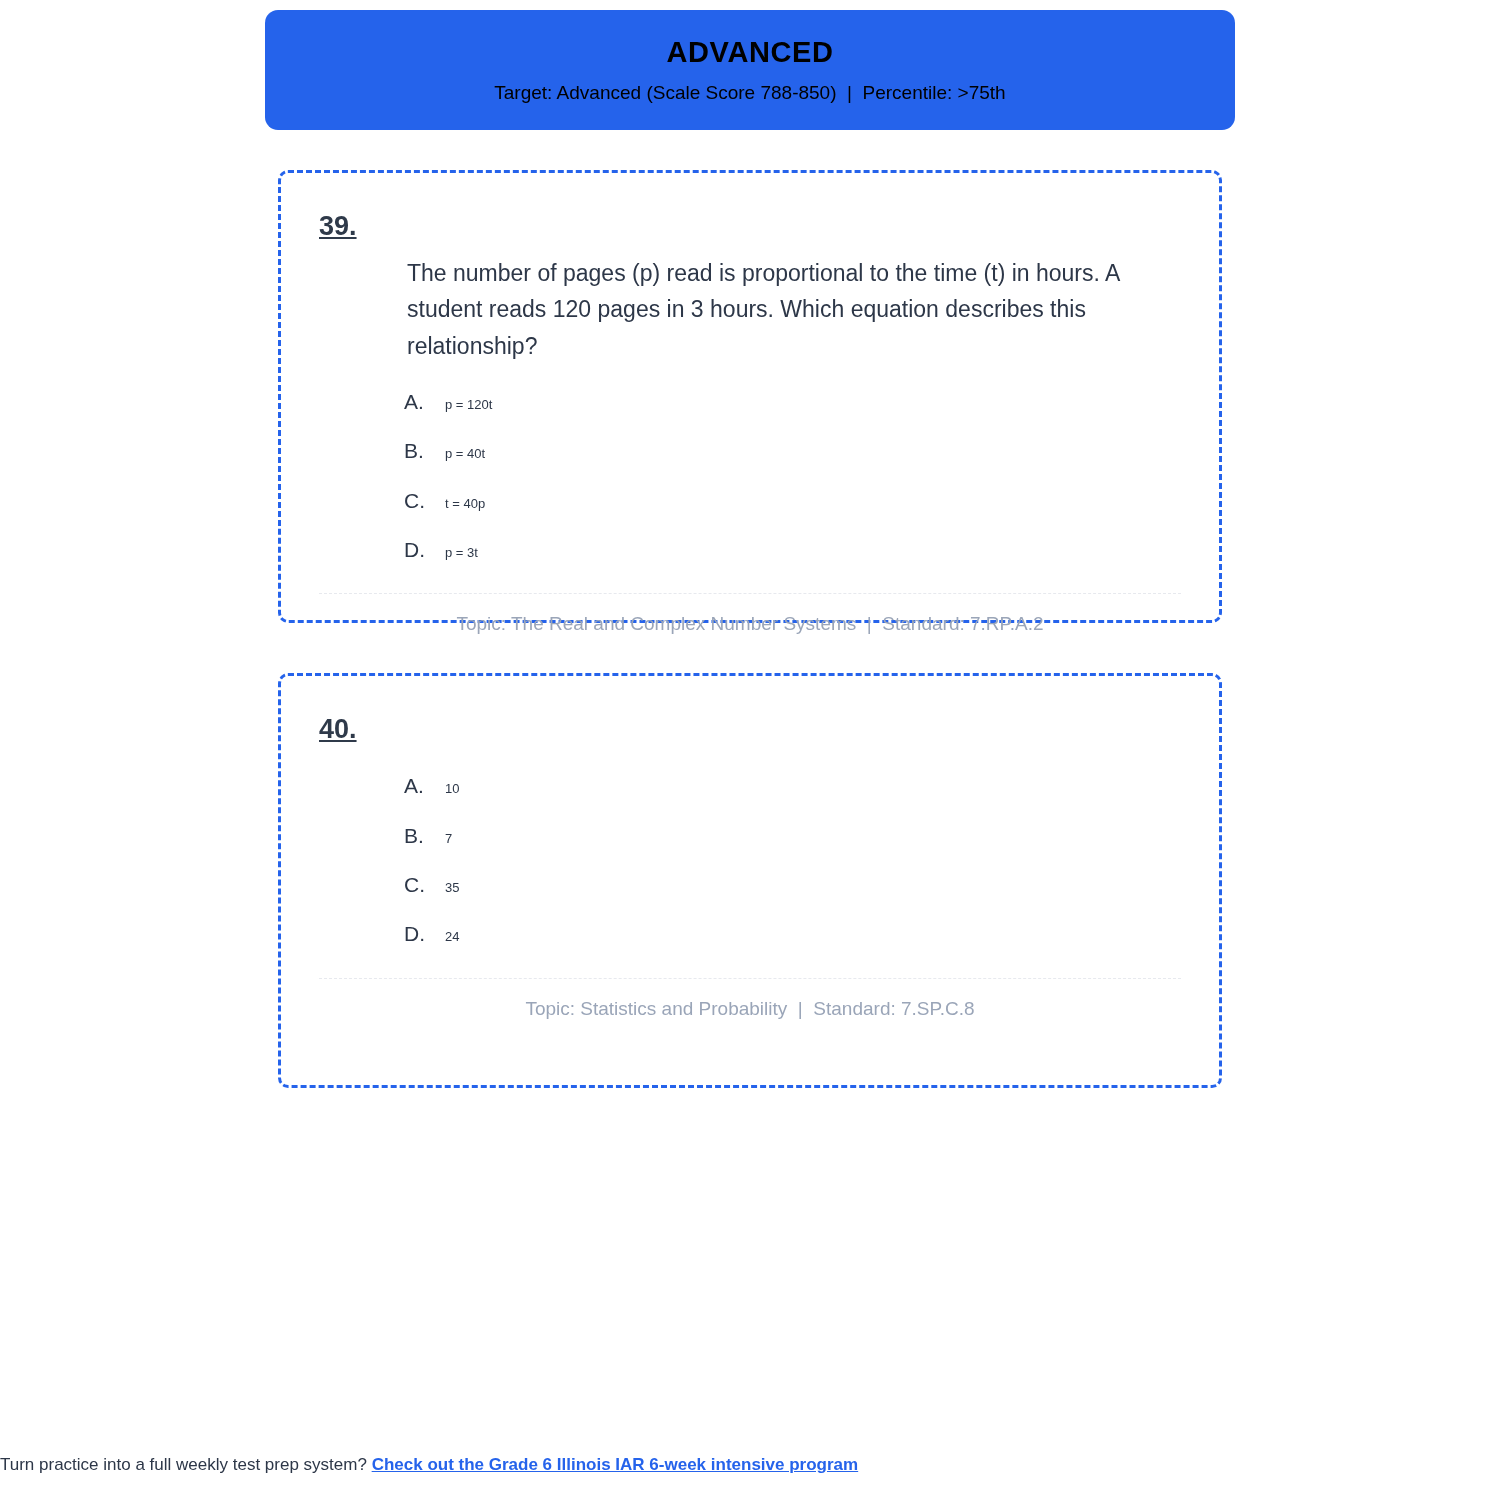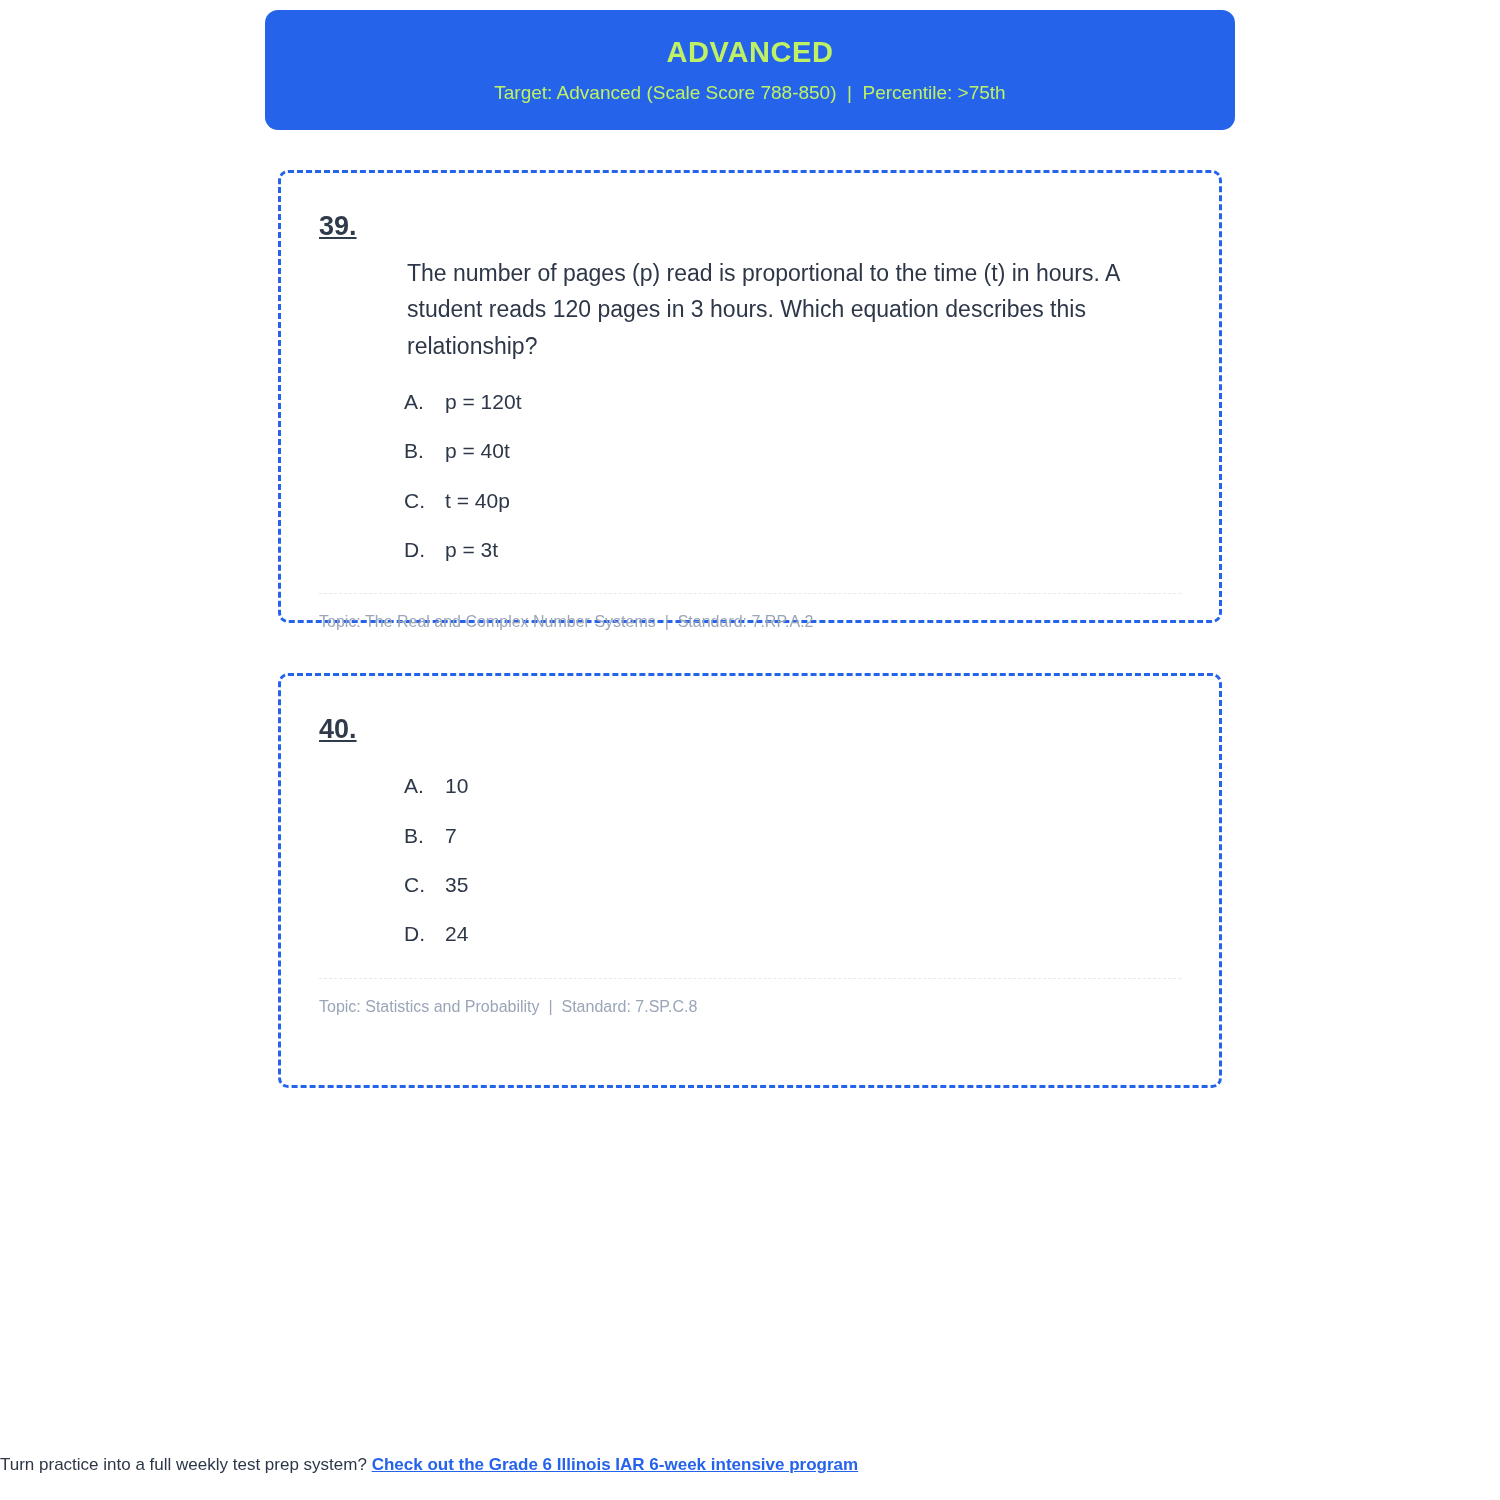--- a/index.html
+++ b/index.html
@@ -28,21 +28,21 @@
     top: 10px;
     width: 970px;
     height: 120px;
     background: #2563eb;
     border-radius: 13px;
     box-sizing: border-box;
     display: flex;
     flex-direction: column;
     align-items: center;
     justify-content: center;
-    color: #bef264;
+    color: #000000;
   }
   .level-title {
     font-size: 29px;
     font-weight: bold;
     letter-spacing: 0.6px;
     line-height: 1.2;
     margin-bottom: 12px;
   }
   .level-subtitle {
     font-size: 19px;
@@ -98,34 +98,34 @@
   }
   .option-row:last-child { margin-bottom: 0; }
   .option-letter {
     font-size: 21px;
     color: #2d3748;
     width: 41px;
     flex: 0 0 41px;
     line-height: 1.3;
   }
   .option-text {
-    font-size: 21px;
+    font-size: 13px;
     color: #2d3748;
     line-height: 1.3;
   }
 
   .meta-sep {
     margin-top: 30px;
     border-top: 1px dashed #e7e9ee;
     height: 0;
   }
   .meta-line {
     margin-top: 19px;
-    text-align: left;
-    font-size: 16px;
+    text-align: center;
+    font-size: 19px;
     color: #9aa5b8;
     white-space: pre;
   }
 
   
   .footer {
     position: absolute;
     left: 0;
     top: 1455px;
     width: 1500px;

